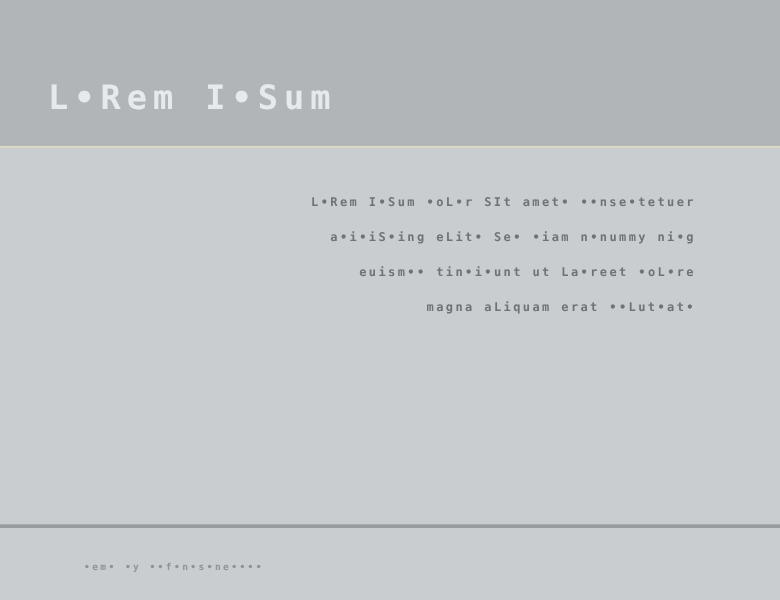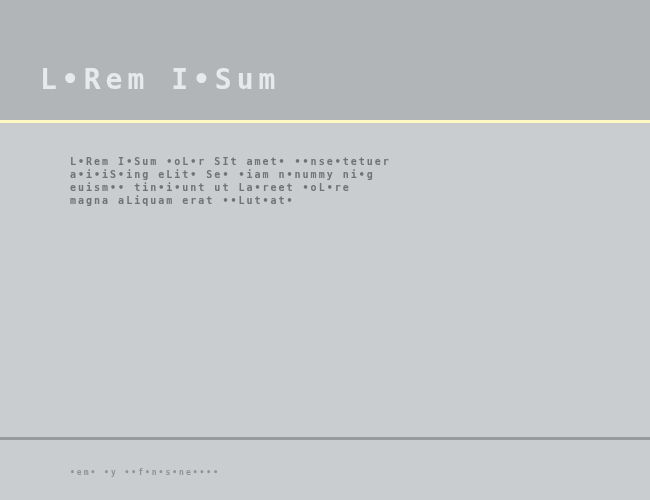--- a/index.html
+++ b/index.html
@@ -6,45 +6,46 @@
   body {
     width: 650px;
     height: 500px;
     background: #b2b5b7;
     font-family: Arial, sans-serif;
     overflow: hidden;
   }
   .header {
     height: 123px;
     background: #b2b5b7;
-    border-bottom: 3px solid #fef9c3;
+    border-bottom: 1px solid #fef9c3;
     display: flex;
     align-items: flex-end;
     padding: 0 0 24px 40px;
   }
   .title {
     font-size: 28px;
     font-weight: bold;
     color: #e7eaec;
     letter-spacing: 5px;
     font-family: monospace;
   }
   .main {
     height: 314px;
     background: #cacdcf;
     padding: 32px 70px;
   }
   .body-text {
     color: #707375;
     font-size: 10px;
-    line-height: 13px;
+    line-height: 29px;
     font-family: monospace;
     letter-spacing: 2px;
     font-weight: bold;
     white-space: pre-line;
+    text-align: right;
   }
   .footer {
     height: 76px;
     background: #cacdcf;
     border-top: 3px solid #989b9d;
     padding: 28px 70px 0;
   }
   .footer-text {
     color: #909395;
     font-size: 8px;

